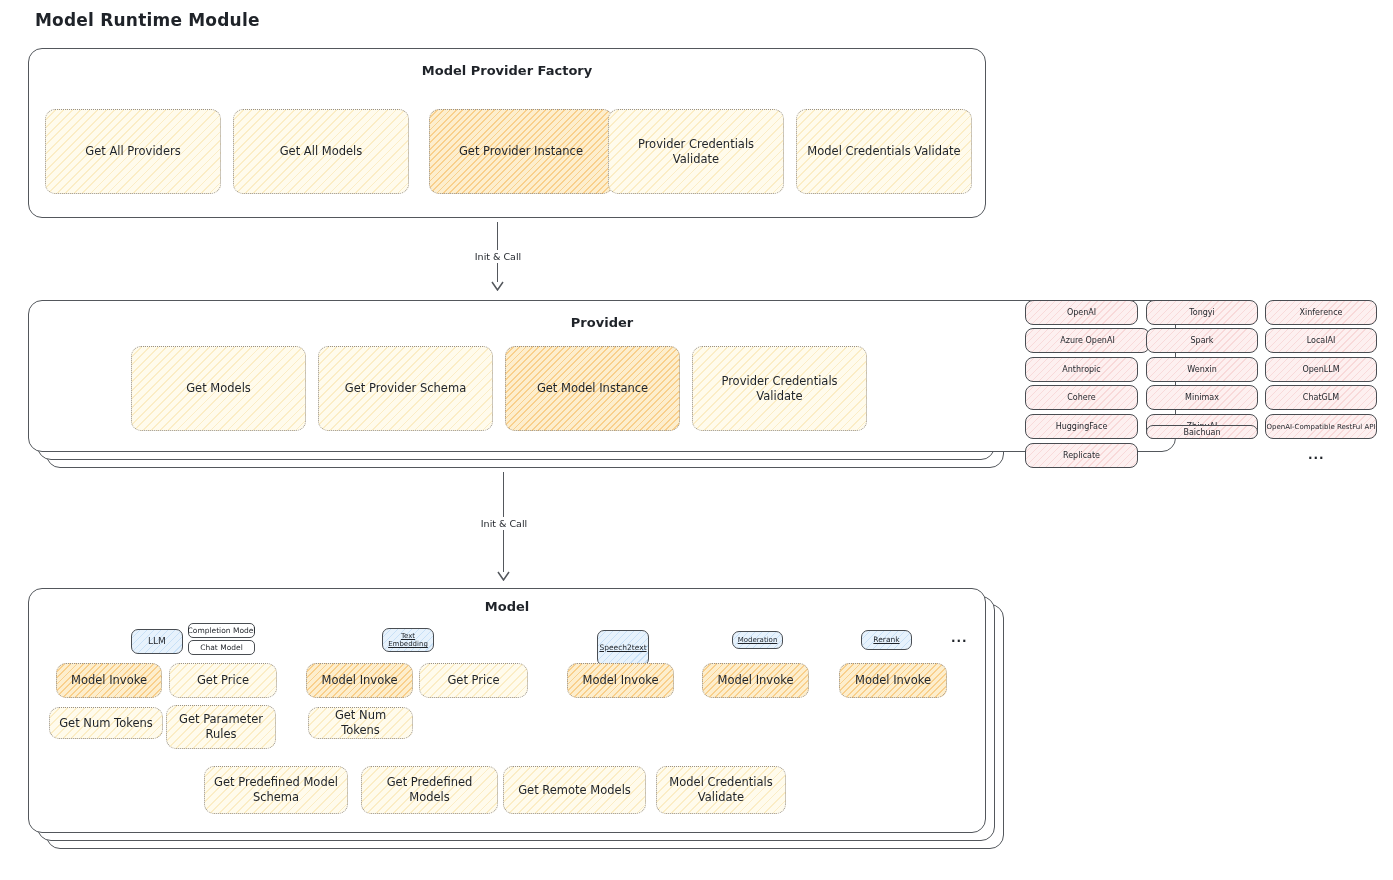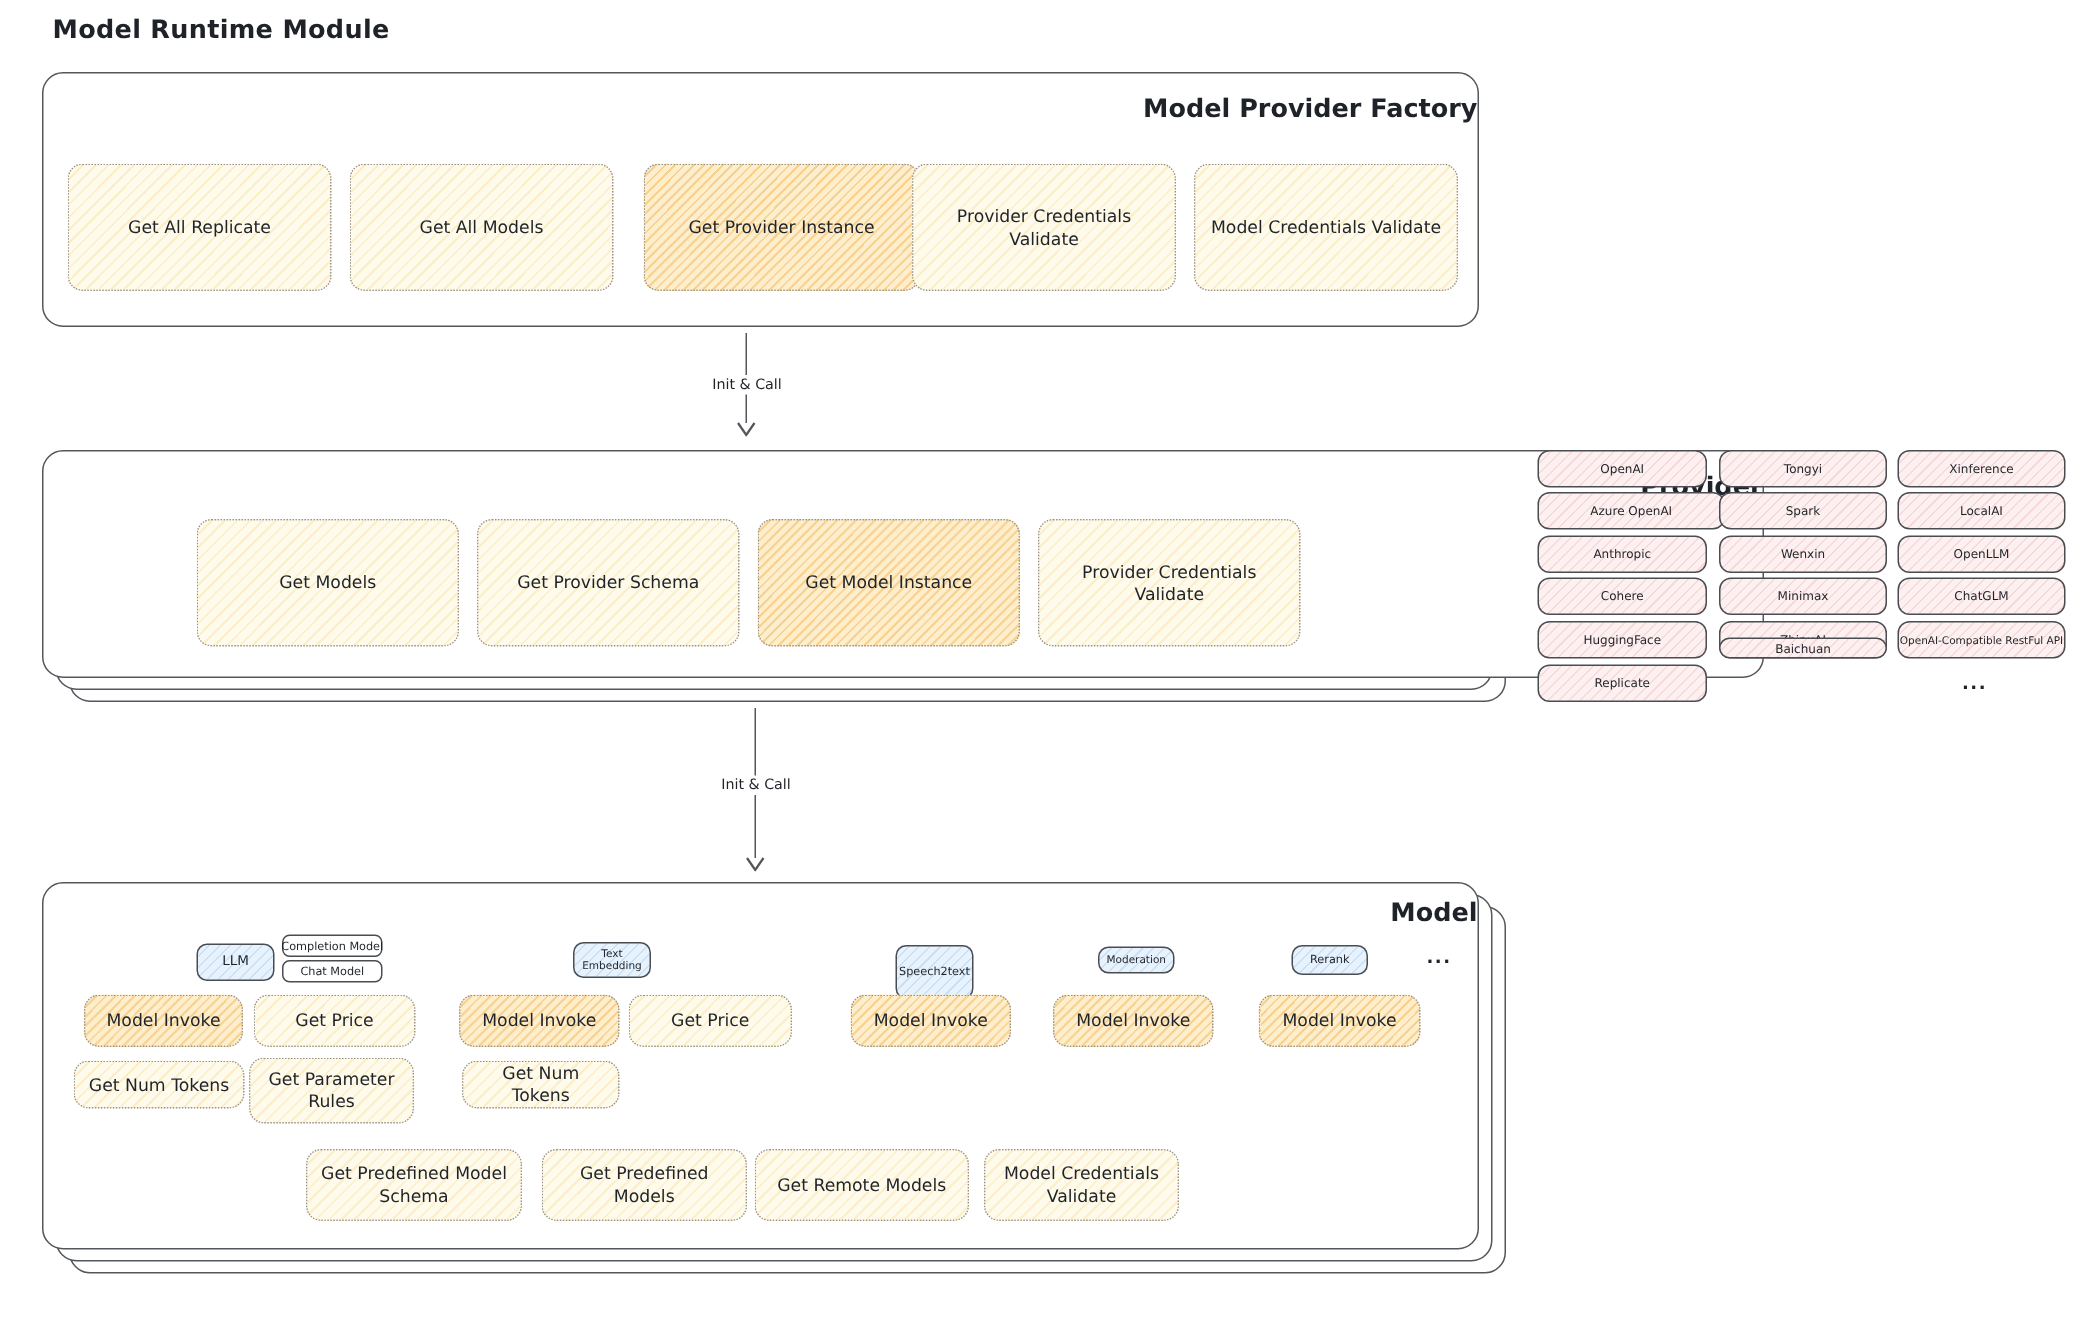--- a/index.html
+++ b/index.html
@@ -1,56 +1,56 @@
 <!DOCTYPE html>
 <html><head>
 <meta charset="utf-8">
 <style>
   html,body{margin:0;padding:0;background:#fff;}
   .canvas{position:relative;width:1393px;height:880px;background:#ffffff;overflow:hidden;
           font-family:"DejaVu Sans",sans-serif;color:#1f2329;}
   .diagram-title{position:absolute;left:35px;top:10px;font-size:17px;font-weight:700;letter-spacing:.2px;}
   .section{position:absolute;box-sizing:border-box;background:#fff;border:1.6px solid #53575c;border-radius:14px;}
   .layer{position:absolute;box-sizing:border-box;background:#fff;border:1.4px solid #53575c;border-radius:14px;}
-  .section-title{position:absolute;left:0;width:100%;text-align:right;font-size:17px;font-weight:600;}
+  .section-title{position:absolute;left:0;width:100%;text-align:center;font-size:13px;font-weight:600;}
   .ybox{position:absolute;box-sizing:border-box;border:1.6px dotted #97918a;border-radius:10px;
         display:flex;align-items:center;justify-content:center;text-align:center;
         font-size:11.5px;line-height:1.3;padding:2px 6px;}
   .h-yellow{background-color:#fffbec;
     background-image:repeating-linear-gradient(135deg, rgba(246,215,138,.40) 0 1.2px, transparent 1.2px 6px);}
   .h-orange{background-color:#fdeecd;
     background-image:repeating-linear-gradient(135deg, rgba(243,166,50,.42) 0 1.3px, transparent 1.3px 4.5px);}
   .pbox{position:absolute;box-sizing:border-box;border:1.3px solid #494d52;border-radius:8px;
         display:flex;align-items:center;justify-content:center;text-align:center;
         font-size:8px;white-space:nowrap;background-color:#fdf0f0;
         background-image:repeating-linear-gradient(135deg, rgba(235,150,150,.25) 0 1px, transparent 1px 5px);}
   .pbox.tiny{font-size:7px;}
   .bbox{position:absolute;box-sizing:border-box;border:1.3px solid #494d52;border-radius:7px;
         display:flex;align-items:center;justify-content:center;text-align:center;
         font-size:9px;line-height:1.15;background-color:#e7f2fc;
         background-image:repeating-linear-gradient(135deg, rgba(130,185,235,.30) 0 1px, transparent 1px 5px);}
-  .bbox.small{font-size:7.5px;}
+  .bbox.small{font-size:7.5px;text-decoration:underline;}
   .wbadge{position:absolute;box-sizing:border-box;background:#fff;border:1.2px solid #494d52;border-radius:5px;
         display:flex;align-items:center;justify-content:center;font-size:7.5px;white-space:nowrap;}
   .vline{position:absolute;width:0;border-left:1.5px solid #53575c;}
   .arrowhead{position:absolute;}
   .arrow-label{position:absolute;transform:translateX(-50%);background:#fff;padding:1px 5px;font-size:9.5px;}
   .ellipsis{position:absolute;font-size:12px;font-weight:700;letter-spacing:1px;}
 </style>
 </head>
 <body>
 
 <div class="canvas">
 
   <div class="diagram-title">Model Runtime Module</div>
 
   <div class="section" style="left:28px;top:48px;width:958px;height:170px">
     <div class="section-title" style="top:14px">Model Provider Factory</div>
     <div class="ybox h-yellow" style="left:16px;top:60px;width:176px;height:85px">
-      <span>Get All Replicate</span>
+      <span>Get All Providers</span>
     </div>
     <div class="ybox h-yellow" style="left:204px;top:60px;width:176px;height:85px">
       <span>Get All Models</span>
     </div>
     <div class="ybox h-orange" style="left:400px;top:60px;width:184px;height:85px">
       <span>Get Provider Instance</span>
     </div>
     <div class="ybox h-yellow" style="left:579px;top:60px;width:176px;height:85px">
       <span>Provider Credentials Validate</span>
     </div>

